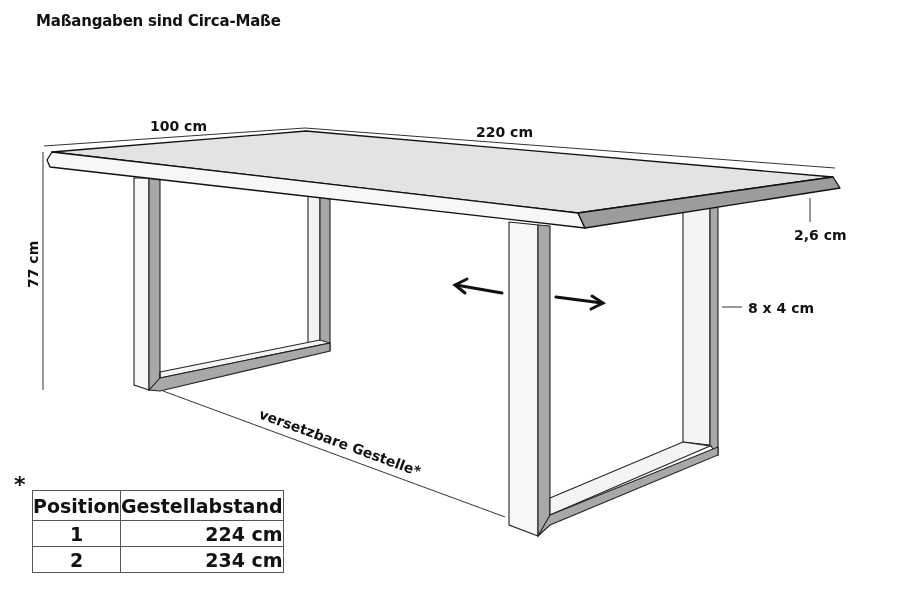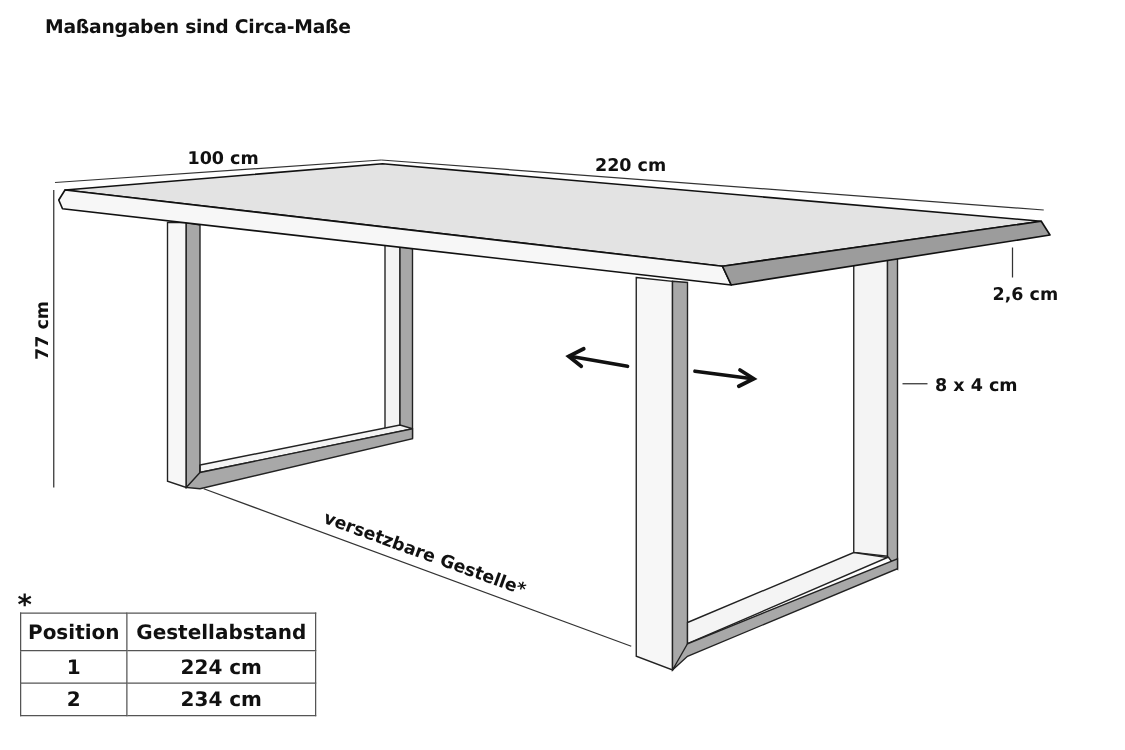--- a/index.html
+++ b/index.html
@@ -4,26 +4,26 @@
 <style>
   html, body { margin: 0; padding: 0; background: #ffffff; }
   body { width: 900px; height: 600px; position: relative; overflow: hidden;
          font-family: "Liberation Sans", "DejaVu Sans", sans-serif; color: #111; }
   #diagram { position: absolute; left: 0; top: 0; }
   .lbl { font-family: "DejaVu Sans", "Liberation Sans", sans-serif; font-weight: bold; fill: #111; }
   .title { position: absolute; left: 36px; top: 12px; font-size: 15px; font-weight: bold;
            font-family: "DejaVu Sans", "Liberation Sans", sans-serif; letter-spacing: -0.2px; }
   .asterisk { position: absolute; left: 14px; top: 472px; font-size: 22px; font-weight: bold;
               font-family: "DejaVu Sans", sans-serif; }
-  table.spacing { position: absolute; left: 16px; top: 490px; border-collapse: collapse;
-                  font-family: "DejaVu Sans", "Liberation Sans", sans-serif; font-weight: bold; font-size: 16px; }
+  table.spacing { position: absolute; left: 32px; top: 490px; border-collapse: collapse;
+                  font-family: "DejaVu Sans", "Liberation Sans", sans-serif; font-weight: bold; font-size: 19px; }
   table.spacing th, table.spacing td { border: 1.5px solid #555; text-align: center; padding: 0; height: 25px; }
   table.spacing th { height: 29px; }
   table.spacing .c1 { width: 84px; }
-  table.spacing .c2 { width: 150px; }
+  table.spacing .c2 { width: 150px; text-align: right; }
 </style>
 </head>
 <body>
 
 <div class="title">Maßangaben sind Circa-Maße</div>
 
 <svg id="diagram" width="900" height="600" viewBox="0 0 900 600">
 
   <g stroke="#333" stroke-width="1" fill="none">
 

